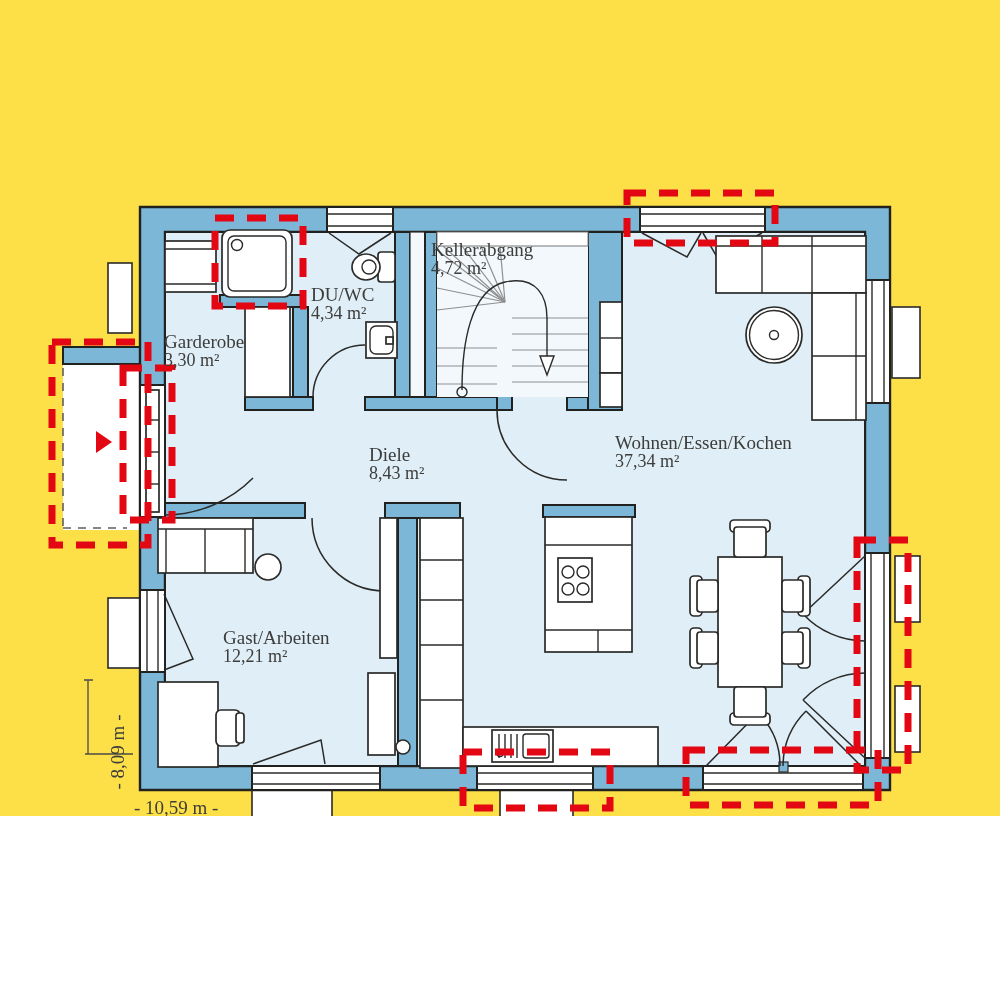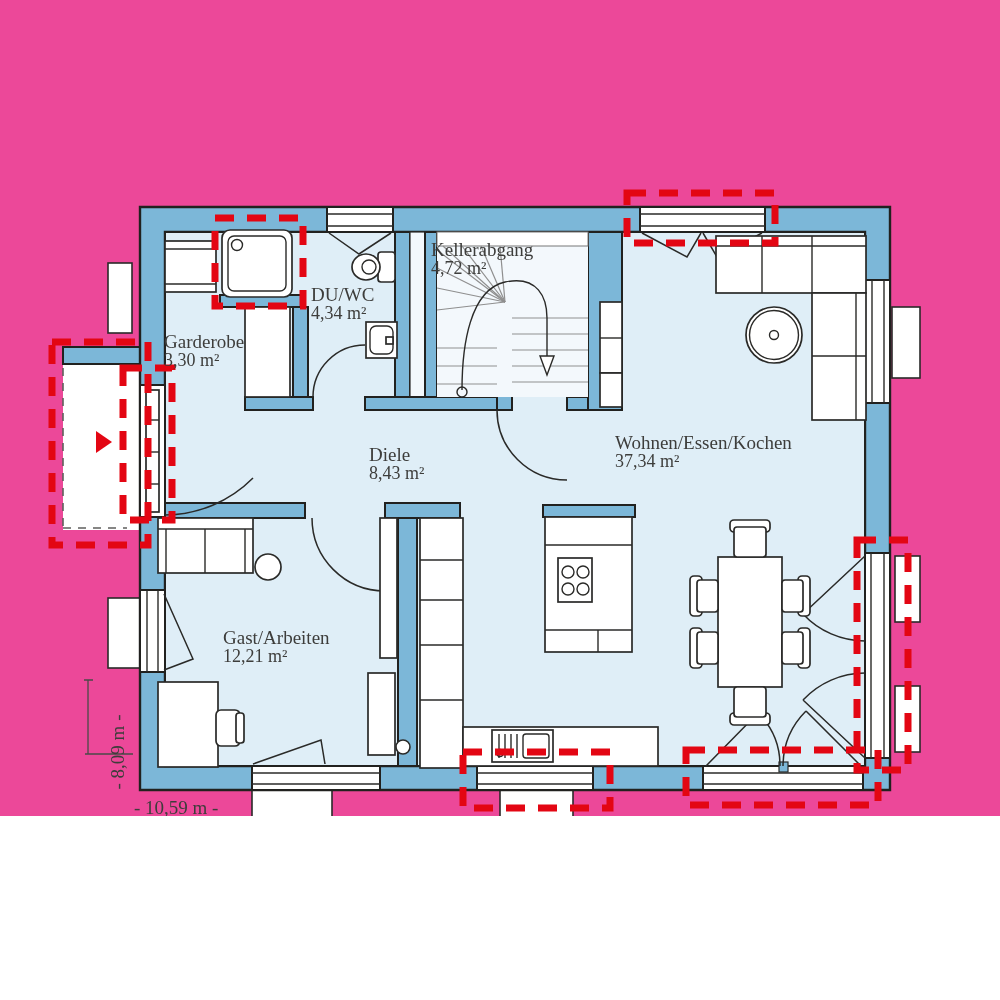--- a/index.html
+++ b/index.html
@@ -1,16 +1,16 @@
 <!DOCTYPE html>
 <html><head>
 <meta charset="utf-8">
 <style>
   html,body{margin:0;padding:0;background:#ffffff;}
-  .stage{position:relative;width:1000px;height:816px;background:#ec4899;overflow:hidden;
+  .stage{position:relative;width:1000px;height:816px;background:#fde047;overflow:hidden;
          font-family:"Liberation Serif","DejaVu Serif",serif;}
   svg{position:absolute;top:0;left:0;}
   text{fill:#3d3d3b;font-family:"Liberation Serif","DejaVu Serif",serif;}
   .room-name{font-size:19px;}
   .room-area{font-size:18px;}
   .dim-label{font-size:19px;}
   .wall{fill:#7cb7d8;stroke:#21211f;stroke-width:2.4;}
   .wallthin{fill:#7cb7d8;stroke:#21211f;stroke-width:2;}
   .winframe{fill:#ffffff;stroke:#21211f;stroke-width:2;}
   .furn{fill:#ffffff;stroke:#2a2a28;stroke-width:1.7;}

